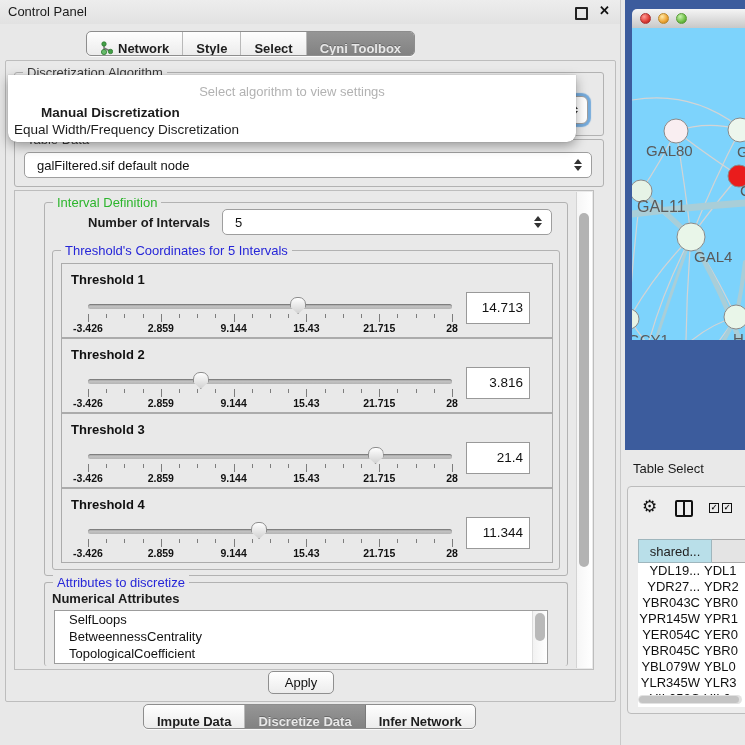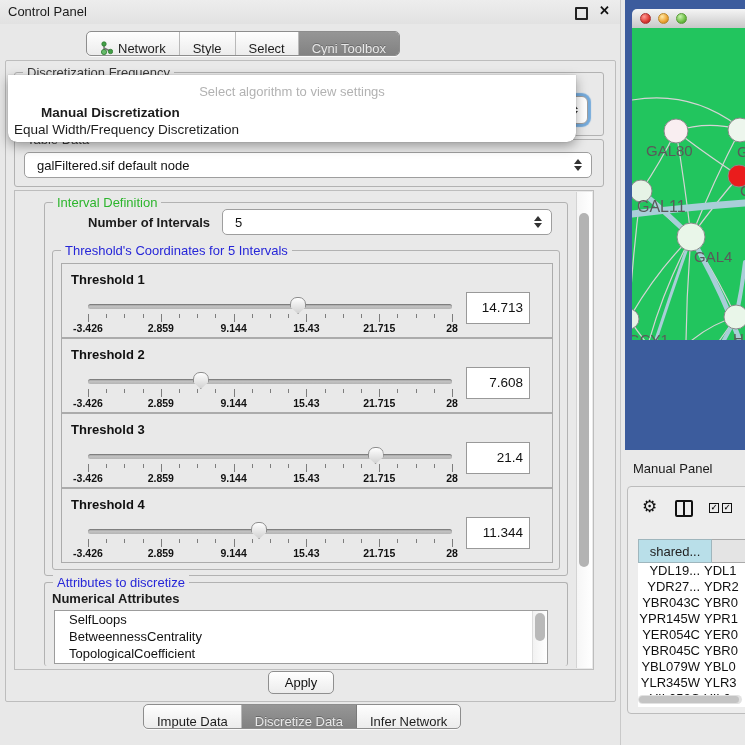--- a/index.html
+++ b/index.html
@@ -14,21 +14,21 @@
 
   
   .control-panel{position:absolute;left:0;top:0;width:620px;height:745px;background:#e8e8e8;border-right:1px solid #c9c9c9;}
   .cp-titlebar{position:absolute;left:0;top:0;width:100%;height:24px;background:linear-gradient(#ededed,#e2e2e2);}
   .cp-title{position:absolute;left:8px;top:4px;font-size:13px;color:#1a1a1a;}
   .float-ico{position:absolute;right:32px;top:7px;width:9px;height:9px;border:2px solid #222;border-radius:1px;}
   .close-ico{position:absolute;right:10px;top:3px;font-size:13px;font-weight:bold;color:#111;}
 
   
   .seg-control{position:absolute;display:flex;height:23px;border:1px solid #8d8d8d;border-radius:5px;background:linear-gradient(#fefefe,#ececec);box-shadow:0 1px 0 rgba(255,255,255,.8);overflow:hidden;}
-  .seg{display:flex;align-items:center;padding:16px 13px;font-size:13px;font-weight:normal;color:#1d1d1d;border-right:1px solid #b9b9b9;white-space:nowrap;}
+  .seg{display:flex;align-items:center;padding:16px 13px;font-size:13px;font-weight:bold;color:#1d1d1d;border-right:1px solid #b9b9b9;white-space:nowrap;}
   .seg:last-child{border-right:none;}
   .seg.selected{background:linear-gradient(#969696,#7a7a7a);color:#e8e8e8;text-shadow:0 -1px 0 rgba(0,0,0,.25);border-right-color:#7a7a7a;}
   .seg .tab-ico{margin-right:5px;display:inline-flex;}
 
   
   .main-panel{position:absolute;left:5px;top:60px;width:609px;height:640px;border:1px solid #bdbdbd;border-radius:2px;background:#e9e9e9;}
 
   
   .group{position:absolute;border:1px solid #b2b2b2;border-radius:3px;}
   .group-title{position:absolute;top:-8px;left:8px;background:#e9e9e9;padding:0 4px;font-size:13px;white-space:nowrap;}
@@ -77,21 +77,21 @@
   
   .btn{position:absolute;background:linear-gradient(#ffffff,#ececec);border:1px solid #8f8f8f;border-radius:5px;font-size:13px;color:#111;display:flex;align-items:center;justify-content:center;}
 
   
   .net-window{position:absolute;left:625px;top:0;width:120px;height:450px;background:var(--window-frame-blue,#3c5c9d);}
   .net-titlebar{position:absolute;left:7px;top:9px;right:0;height:19px;background:linear-gradient(#f5f5f5,#c8c8c8);border-bottom:1px solid #979797;border-top-left-radius:5px;}
   .light{position:absolute;top:4px;width:11px;height:11px;border-radius:50%;box-sizing:border-box;}
   .light.red{left:8px;background:radial-gradient(circle at 35% 30%,#ff9a94,#dd3b34 60%,#a31612);border:1px solid #a33;}
   .light.yellow{left:26px;background:radial-gradient(circle at 35% 30%,#ffe9a8,#eda433 60%,#b97311);border:1px solid #b8872c;}
   .light.green{left:44px;background:radial-gradient(circle at 35% 30%,#c9f3b0,#6dbf45 60%,#3d8a1f);border:1px solid #5a9b3a;}
-  .net-canvas{position:absolute;left:7px;top:28px;width:113px;height:312px;background:#22c55e;overflow:hidden;}
+  .net-canvas{position:absolute;left:7px;top:28px;width:113px;height:312px;background:#7dd3fc;overflow:hidden;}
 
   
   .tp-title{position:absolute;left:633px;top:461px;font-size:13px;color:#1a1a1a;}
   .table-panel{position:absolute;left:627px;top:486px;width:125px;height:226px;background:#ededed;border:1px solid #bcbcbc;border-radius:4px;}
   .gear-ico{position:absolute;left:14px;top:11px;font-size:17px;color:#111;line-height:17px;}
   .cols-ico{position:absolute;left:47px;top:13px;width:14px;height:13px;border:2px solid #111;border-radius:2px;}
   .cols-ico:after{content:"";position:absolute;left:50%;top:0;bottom:0;width:2px;background:#111;transform:translateX(-1px);}
   .chk-ico{position:absolute;top:16px;width:8px;height:8px;border:1.5px solid #111;font-size:8px;line-height:8px;text-align:center;color:#111;font-weight:bold;}
   .tbl{position:absolute;left:10px;top:52px;width:200px;}
   .tbl-header{display:flex;height:24px;}
@@ -136,21 +136,21 @@
         <span>Select</span>
       </div>
     <div class="seg selected">
         <span>Cyni Toolbox</span>
       </div>
   </div>
 
   <div class="main-panel"></div>
 
   <div class="group" style="left:14px;top:72px;width:588px;height:62px;">
-    <span class="group-title t-dark">Discretization Frequency</span>
+    <span class="group-title t-dark">Discretization Algorithm</span>
   </div>
   <div class="combo focus-ring" style="left:24px;top:96px;width:564px;height:28px;border-radius:6px;">
     <span class="stepper">
         <span class="up"></span>
         <span class="dn"></span>
       </span>
   </div>
 
   <div class="group" style="left:14px;top:139px;width:588px;height:46px;">
     <span class="group-title t-dark">Table Data</span>
@@ -249,21 +249,21 @@
           </div>
           <div class="ticklabels">
             <span class="ticklabel" style="left: 0px;">-3.426</span>
             <span class="ticklabel" style="left: 72.8px;">2.859</span>
             <span class="ticklabel" style="left: 145.6px;">9.144</span>
             <span class="ticklabel" style="left: 218.4px;">15.43</span>
             <span class="ticklabel" style="left: 291.2px;">21.715</span>
             <span class="ticklabel" style="left: 364px;">28</span>
           </div>
           <div class="thr-handle" style="left: 130.839px;"></div>
-          <div class="thr-value">7.608</div>
+          <div class="thr-value">3.816</div>
         </div>
         <div class="thr-box" style="top: 162px;">
           <div class="thr-label">Threshold 3</div>
           <div class="thr-track"></div>
           <div class="tickrow">
             <div class="tick major" style="left: 0px;"></div>
             <div class="tick minor" style="left: 18.2px;"></div>
             <div class="tick minor" style="left: 36.4px;"></div>
             <div class="tick minor" style="left: 54.6px;"></div>
             <div class="tick major" style="left: 72.8px;"></div>
@@ -419,21 +419,21 @@
         <text x="740" y="196" font-size="15" fill="#5a5a5a" font-family="&quot;Liberation Sans&quot;, sans-serif">C</text>
         <text x="637" y="212" font-size="16" fill="#5a5a5a" font-family="&quot;Liberation Sans&quot;, sans-serif">GAL11</text>
         <text x="694" y="262" font-size="15" fill="#5a5a5a" font-family="&quot;Liberation Sans&quot;, sans-serif">GAL4</text>
         <text x="628" y="345" font-size="15" fill="#5a5a5a" font-family="&quot;Liberation Sans&quot;, sans-serif">GCY1</text>
         <text x="733" y="344" font-size="15" fill="#5a5a5a" font-family="&quot;Liberation Sans&quot;, sans-serif">H</text>
         <text x="687" y="404" font-size="15" fill="#5a5a5a" font-family="&quot;Liberation Sans&quot;, sans-serif">HAP2</text>
       </svg>
   </div>
 </div>
 
-<span class="tp-title">Manual Panel</span>
+<span class="tp-title">Table Select</span>
 <div class="table-panel">
   <span class="gear-ico">⚙</span>
   <span class="cols-ico"></span>
   <span class="chk-ico" style="left:81px;">✓</span>
   <span class="chk-ico" style="left:94px;">✓</span>
   <div class="tbl">
     <div class="tbl-header">
       <div class="th-cell th-shared">shared...</div>
       <div class="th-cell th-name">n</div>
     </div>

